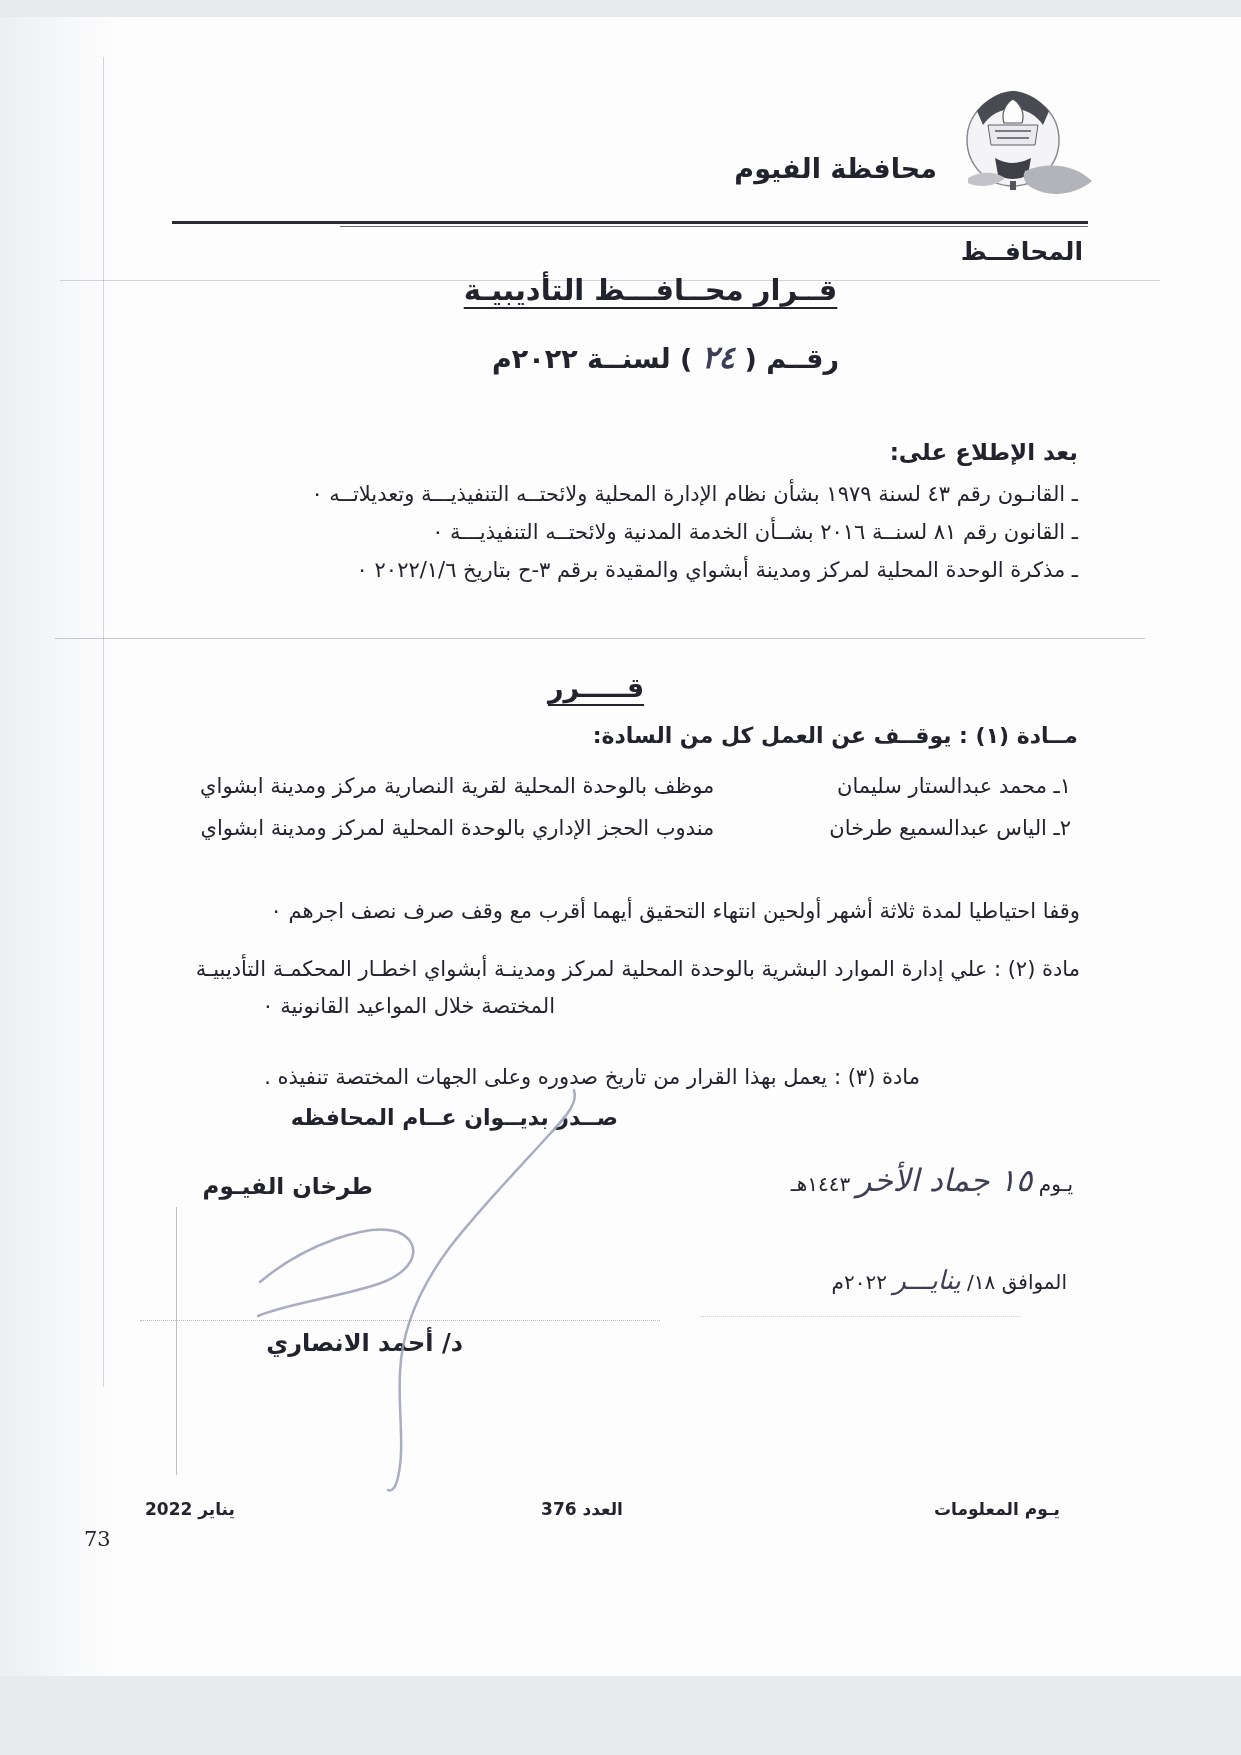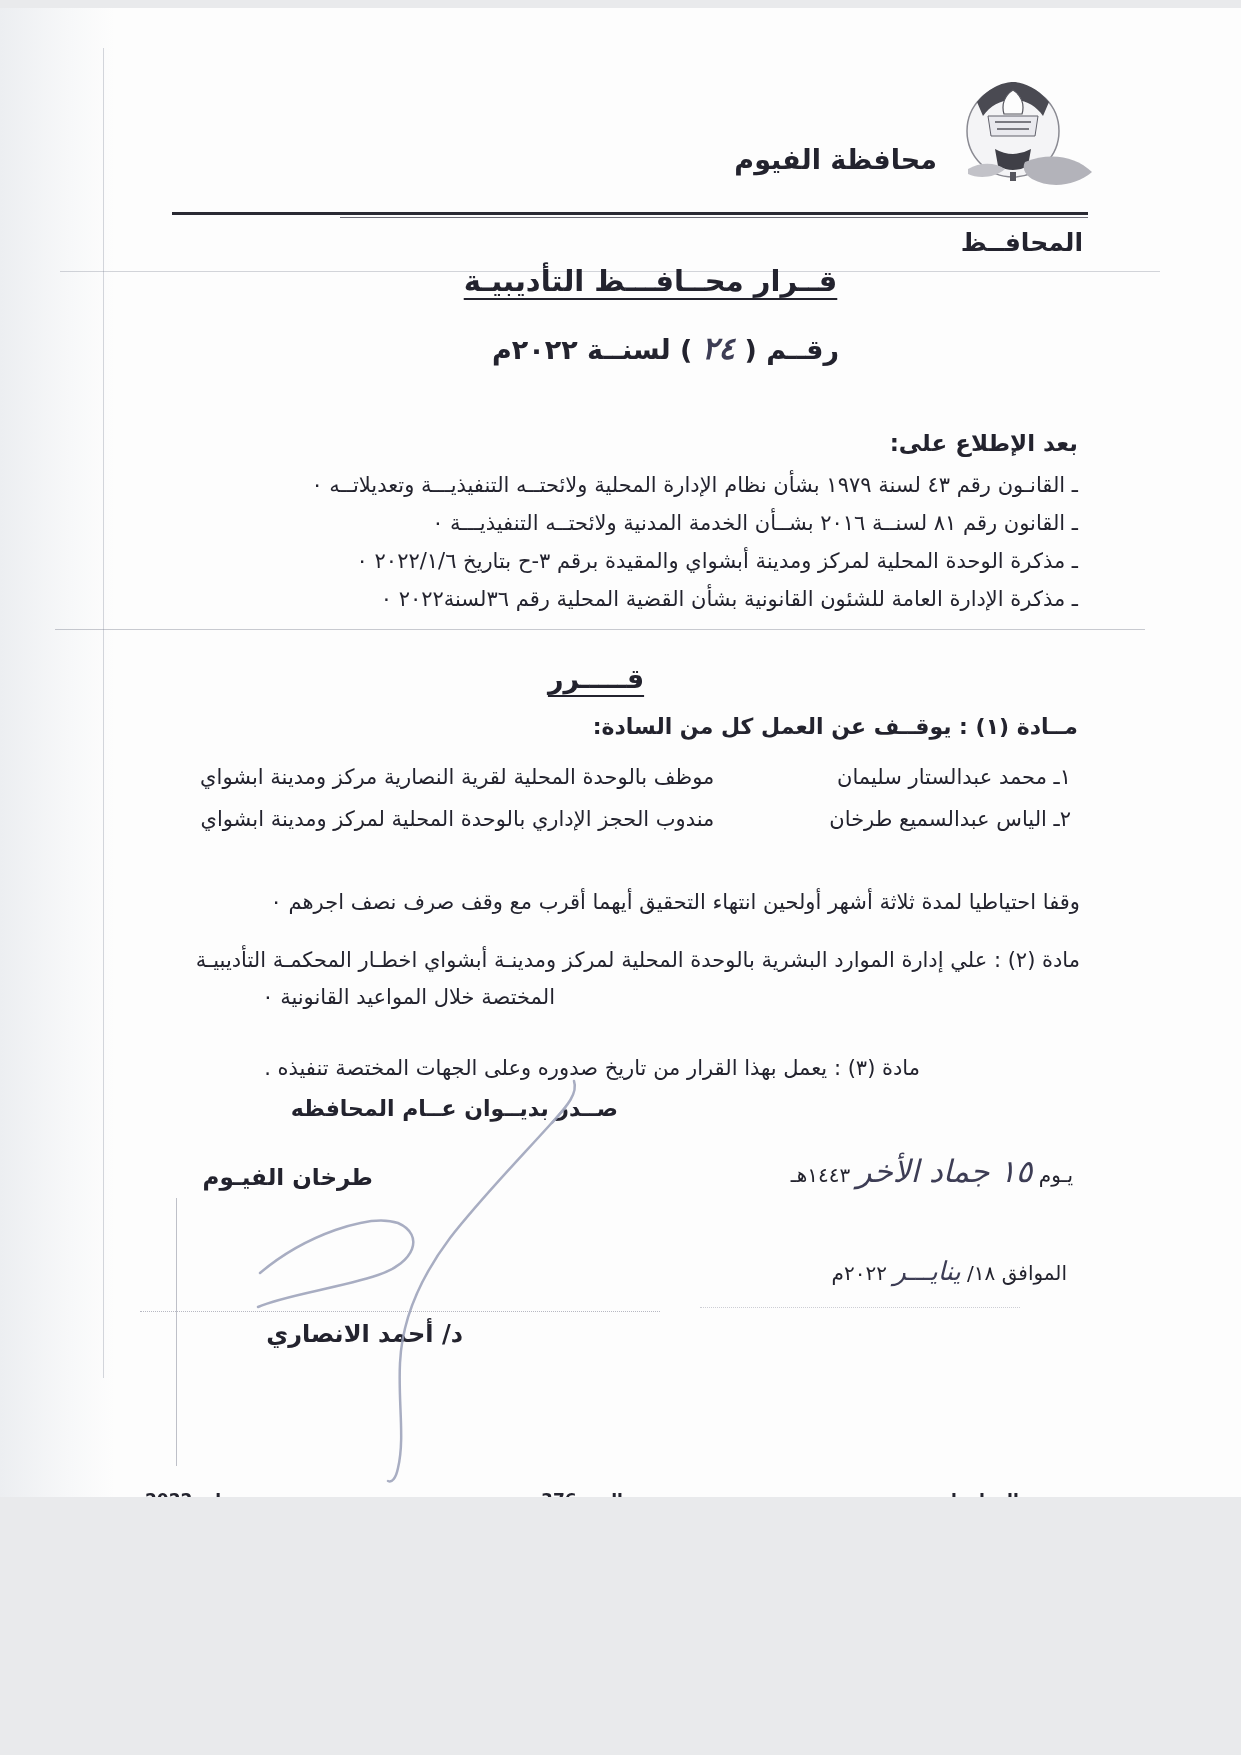--- a/index.html
+++ b/index.html
@@ -1,17 +1,17 @@
 <!DOCTYPE html>
 <html><head>
 <meta charset="utf-8">
 <style>
   html,body{margin:0;padding:0;background:#e9eaec;}
   .page{
-    position:relative;width:1241px;height:1489px;margin:8px auto;
+    position:relative;width:1241px;height:1659px;margin:17px auto;
     background:linear-gradient(90deg,#eceef1 0,#f7f8f9 70px,#fdfdfd 115px);
     font-family:"DejaVu Sans",sans-serif;color:#23232e;
     direction:rtl;overflow:hidden;
   }
   .abs{position:absolute;white-space:nowrap;}
   .b{font-weight:bold;}
   .ctr{text-align:center;}
   .hand{font-family:"DejaVu Serif",serif;font-style:italic;color:#3d3d55;}
   .u{text-decoration:underline;text-underline-offset:7px;text-decoration-thickness:2px;}
   .rule{position:absolute;background:#2a2a33;}
@@ -77,21 +77,20 @@
     <span>رقــم (</span>
     <span class="hand hand-num">٢٤</span>
     <span>) لسنــة ٢٠٢٢م</span>
   </div>
 
   <div class="abs b pre-h">بعد الإطلاع على:</div>
   <div class="abs pre-items">
     <div>ـ القانـون رقم ٤٣ لسنة ١٩٧٩ بشأن نظام الإدارة المحلية ولائحتــه التنفيذيـــة وتعديلاتــه ٠</div>
     <div>ـ القانون رقم ٨١ لسنــة ٢٠١٦ بشــأن الخدمة المدنية ولائحتــه التنفيذيـــة ٠</div>
     <div>ـ مذكرة الوحدة المحلية لمركز ومدينة أبشواي والمقيدة برقم ٣-ح بتاريخ ٢٠٢٢/١/٦ ‏٠</div>
-    <div>ـ مذكرة الإدارة العامة للشئون القانونية بشأن القضية المحلية رقم ٣٦لسنة٢٠٢٢ ‏٠</div>
   </div>
 
   <div class="abs b ctr u decided">قـــــرر</div>
   <div class="abs b art1">مــادة (١) : يوقــف عن العمل كل من السادة:</div>
 
   <div class="abs persons">
     <div>
       <span class="pname">١ـ محمد عبدالستار سليمان</span>
       <span>موظف بالوحدة المحلية لقرية النصارية مركز ومدينة ابشواي</span>
     </div>

